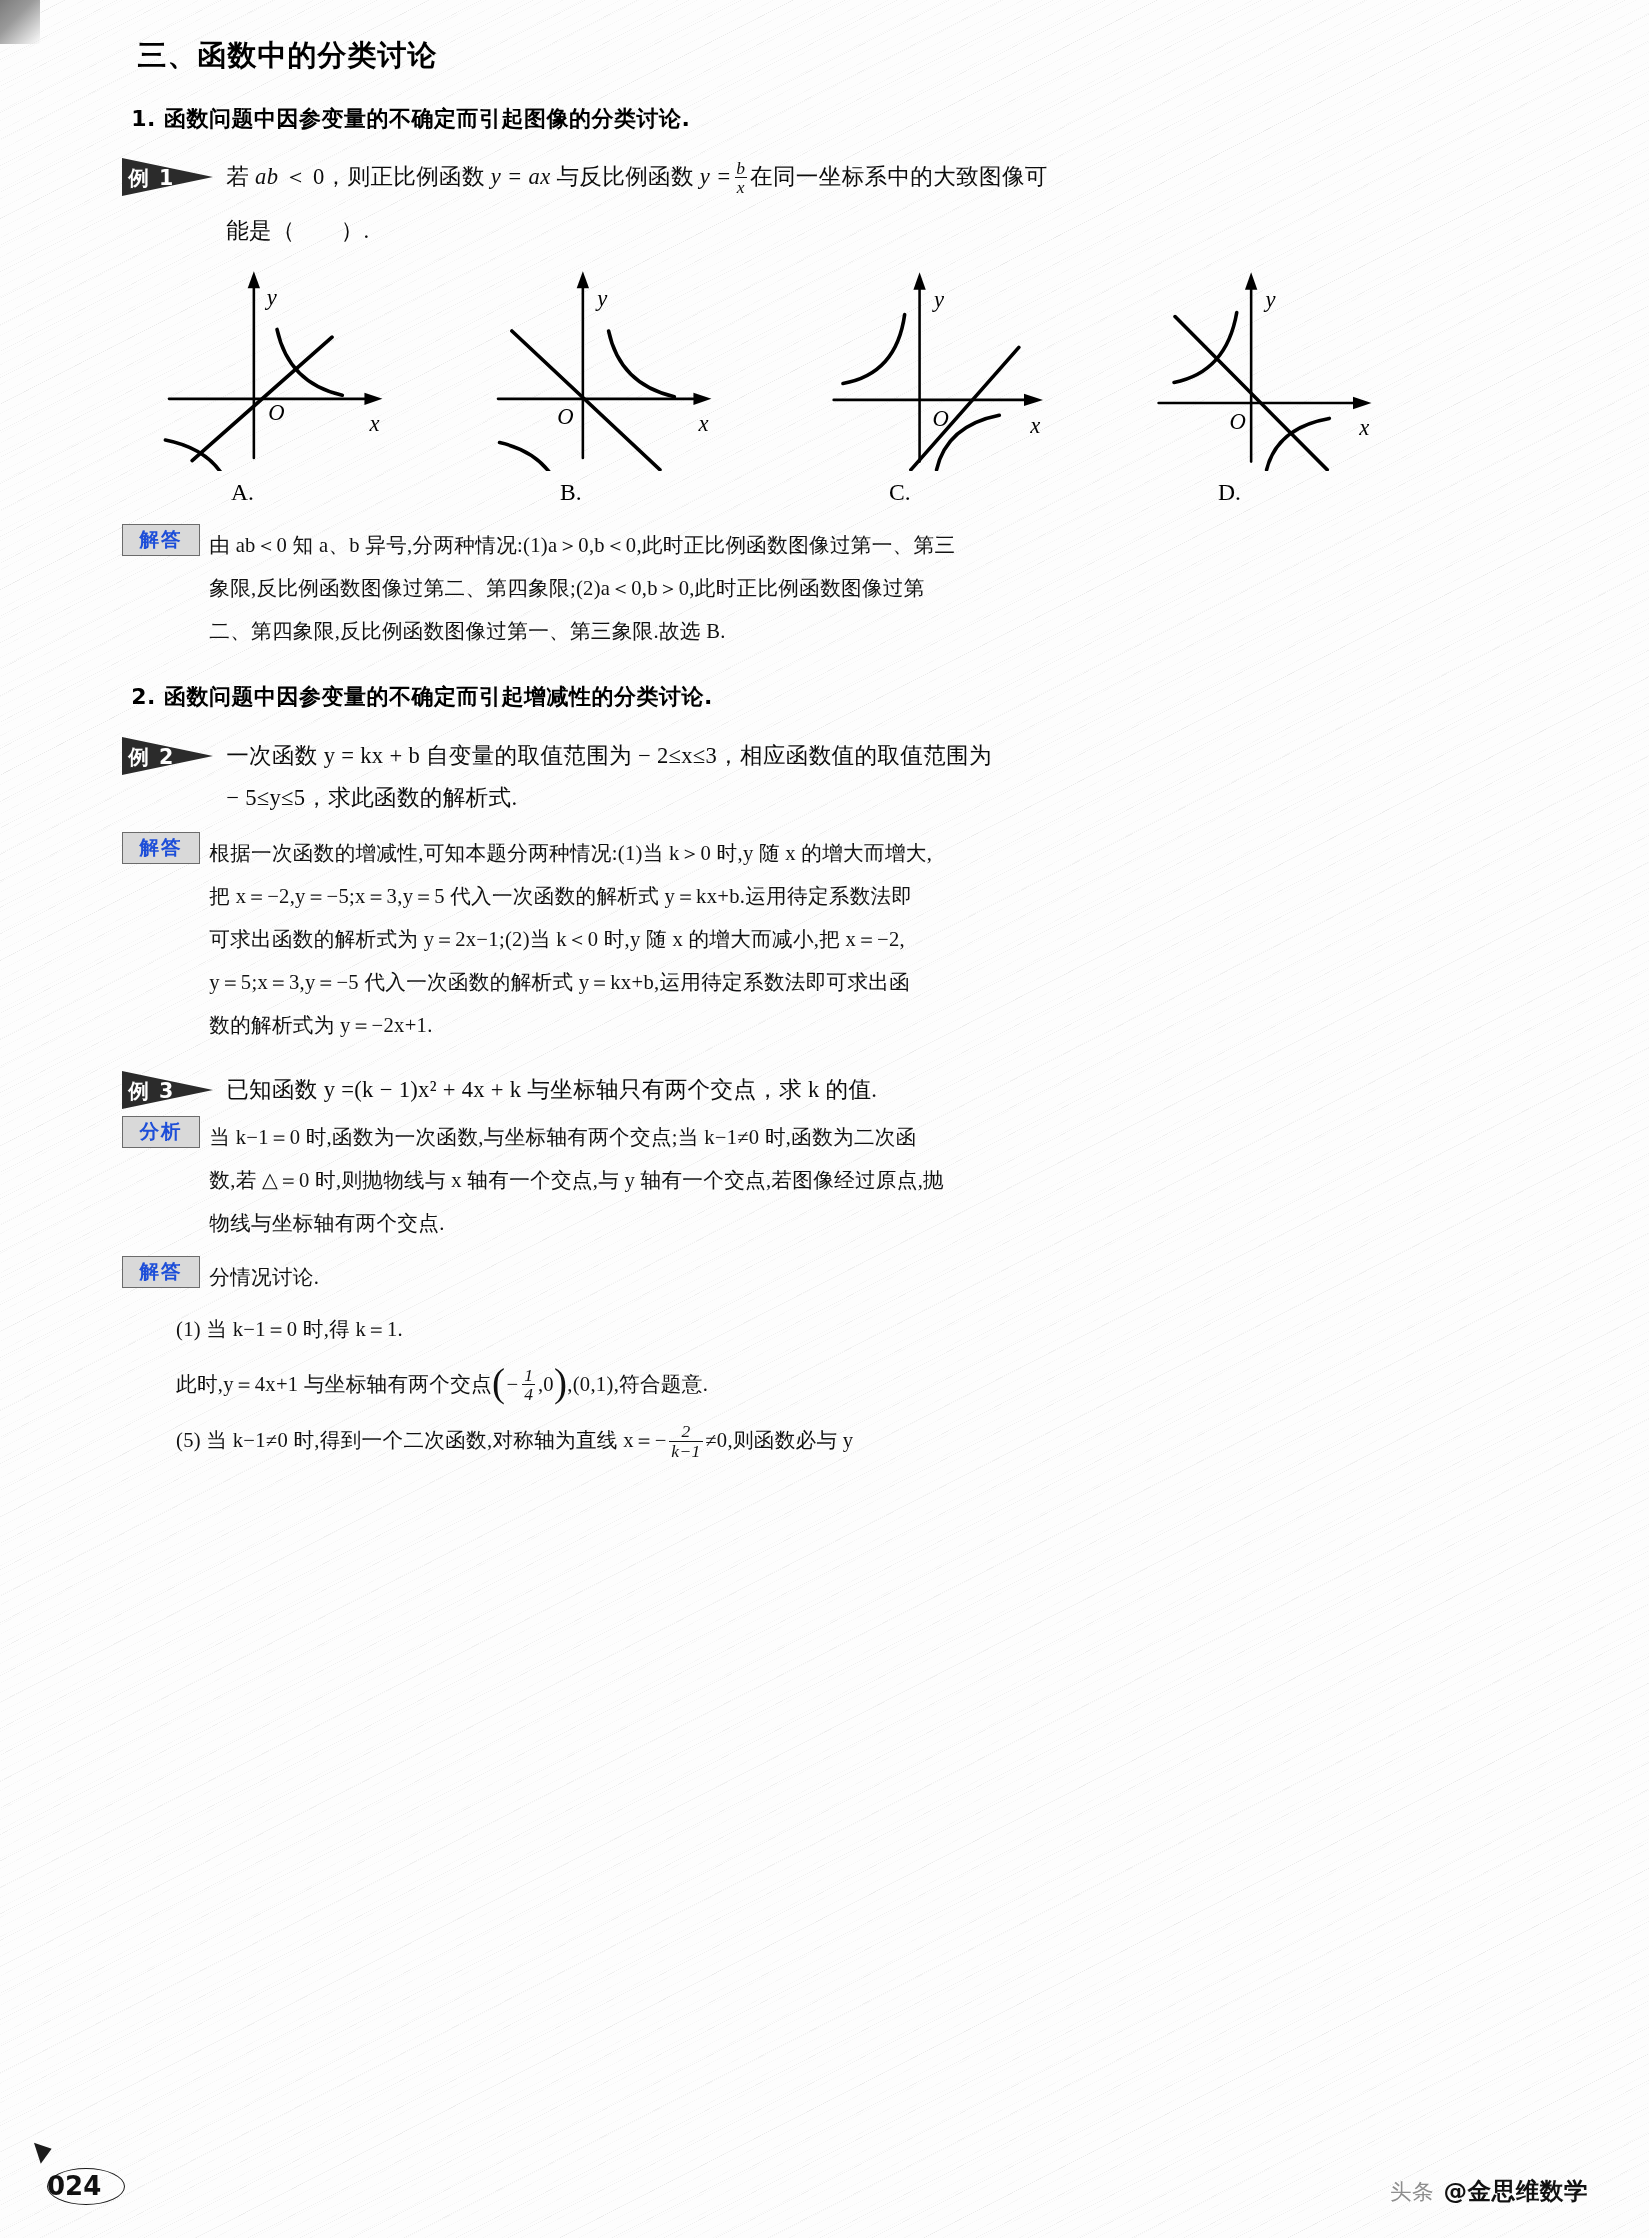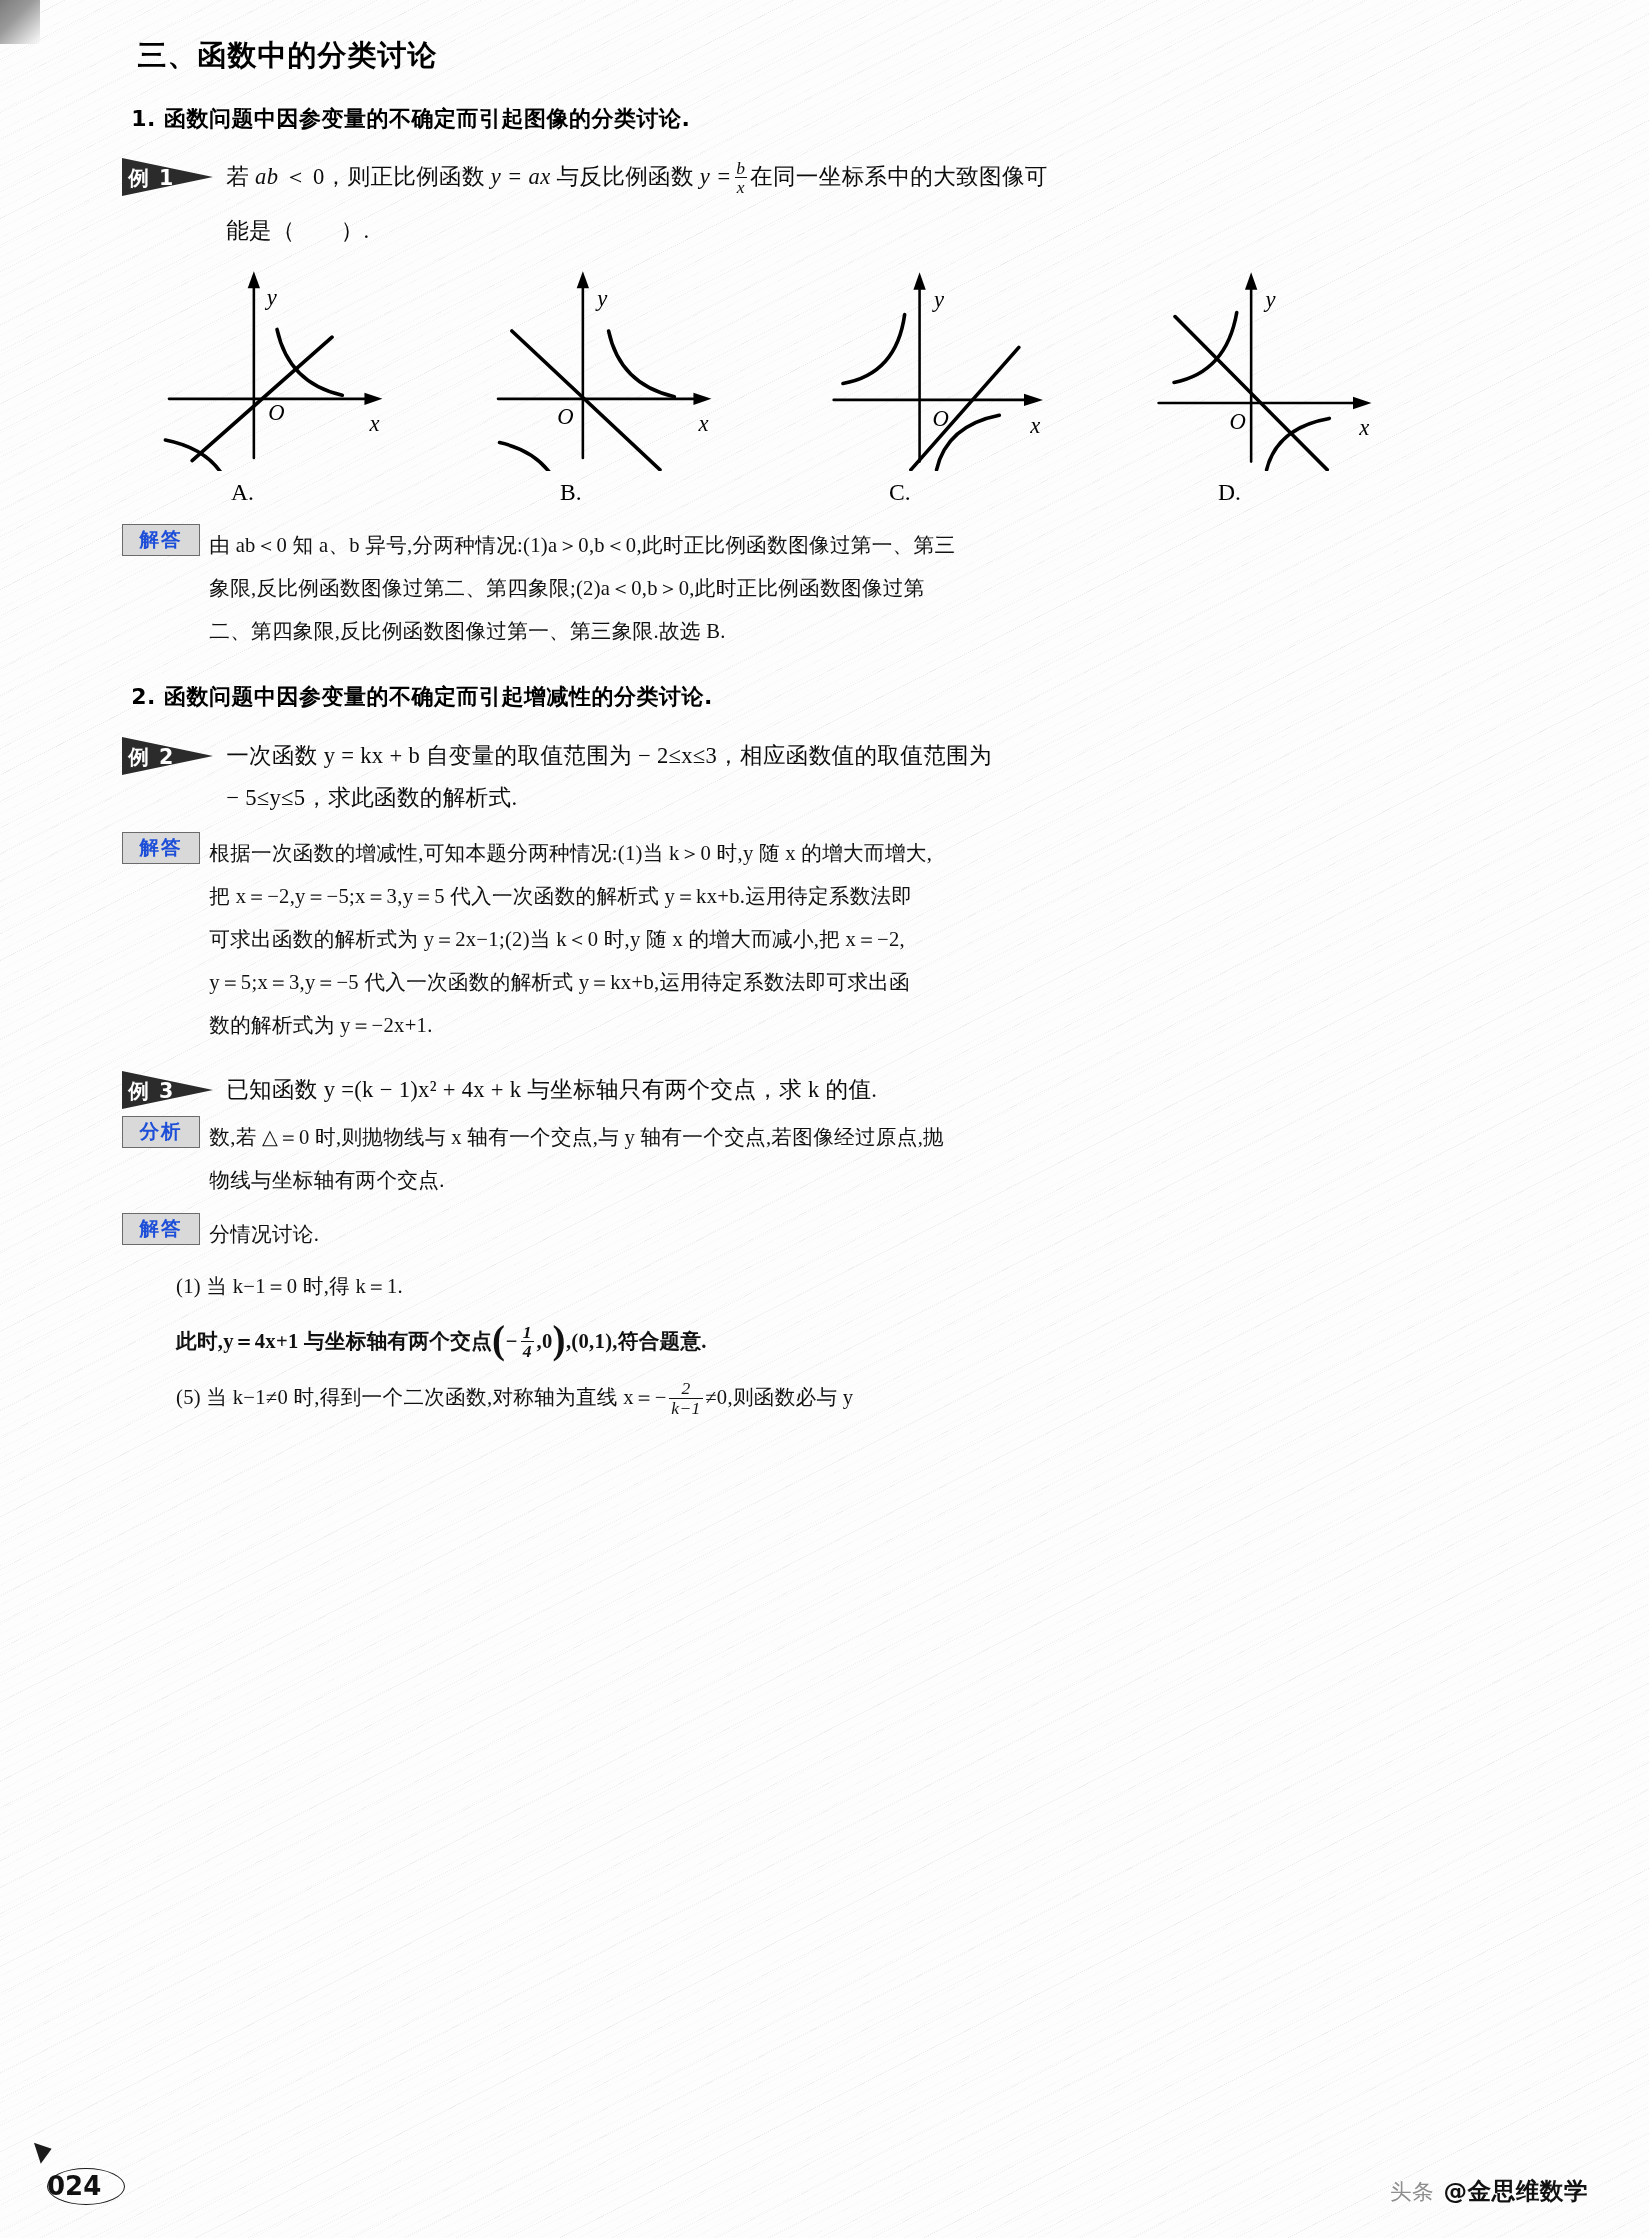--- a/index.html
+++ b/index.html
@@ -382,35 +382,36 @@
       <div class="ex-badge">
         <div class="tri"></div>
         <div class="tri-label">例 3</div>
       </div>
       <div class="q-text" style="width:1295px;">已知函数 y =(k − 1)x² + 4x + k 与坐标轴只有两个交点，求 k 的值.</div>
     </div>
 
     <div class="ex-row" style="margin-top:5.1px;">
       <div class="tag-box">分析</div>
       <div class="sol-text" style="width:1316px;">
+        <div>当 k−1＝0 时,函数为一次函数,与坐标轴有两个交点;当 k−1≠0 时,函数为二次函</div>
         <div>数,若 △＝0 时,则抛物线与 x 轴有一个交点,与 y 轴有一个交点,若图像经过原点,抛</div>
         <div>物线与坐标轴有两个交点.</div>
       </div>
     </div>
 
     <div class="ex-row" style="margin-top:11.3px;">
       <div class="tag-box">解答</div>
       <div class="sol-text" style="width:1316px;">
         <div>分情况讨论.</div>
       </div>
     </div>
 
     <div class="sol-text indent" style="margin-top:9.3px;">(1) 当 k−1＝0 时,得 k＝1.</div>
 
-    <div class="sol-text indent" style="margin-top:11.3px;font-weight:bold;">
+    <div class="sol-text indent" style="margin-top:11.3px;">
       <span>此时,y＝4x+1 与坐标轴有两个交点</span><span class="bigparen">(</span><span style="font-style:italic;">−</span><span class="frac">
           <span class="num">1</span>
           <span class="den">4</span>
         </span><span>,0</span><span class="bigparen">)</span><span>,(0,1),符合题意.</span>
     </div>
 
     <div class="sol-text indent" style="margin-top:13.4px;">
       <span>(5) 当 k−1≠0 时,得到一个二次函数,对称轴为直线 x＝−</span><span class="frac">
           <span class="num">2</span>
           <span class="den">k−1</span>

